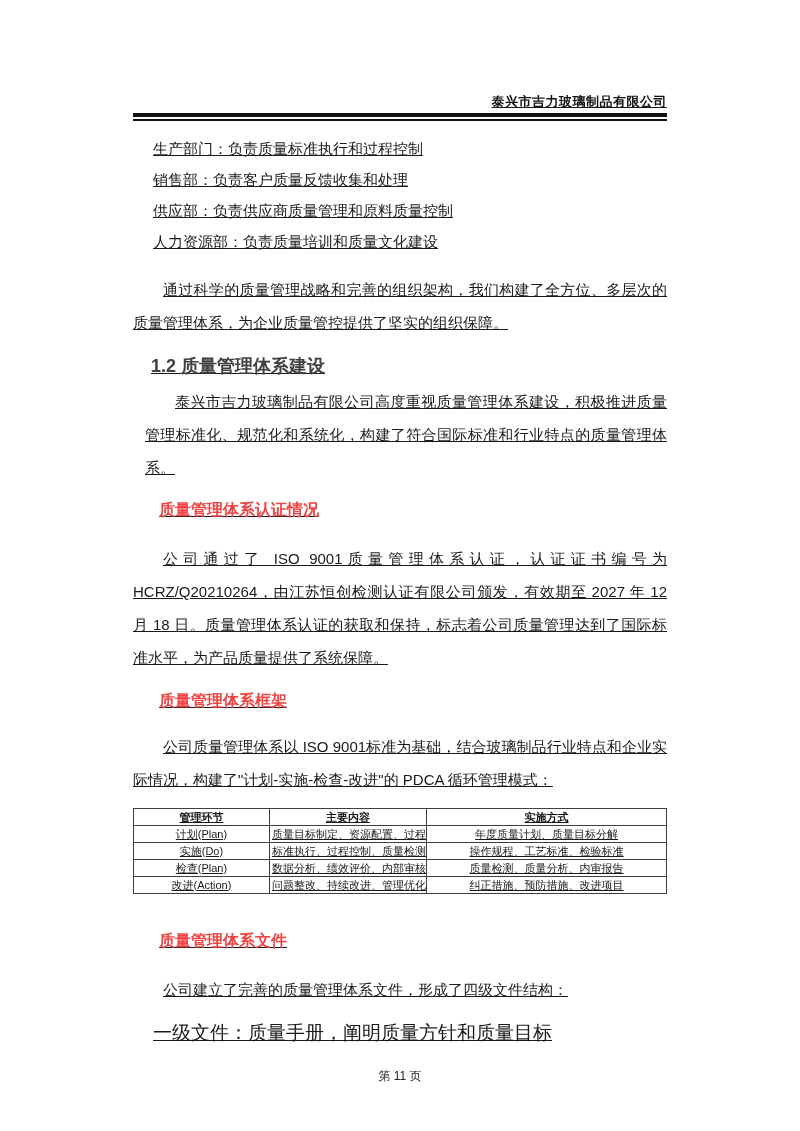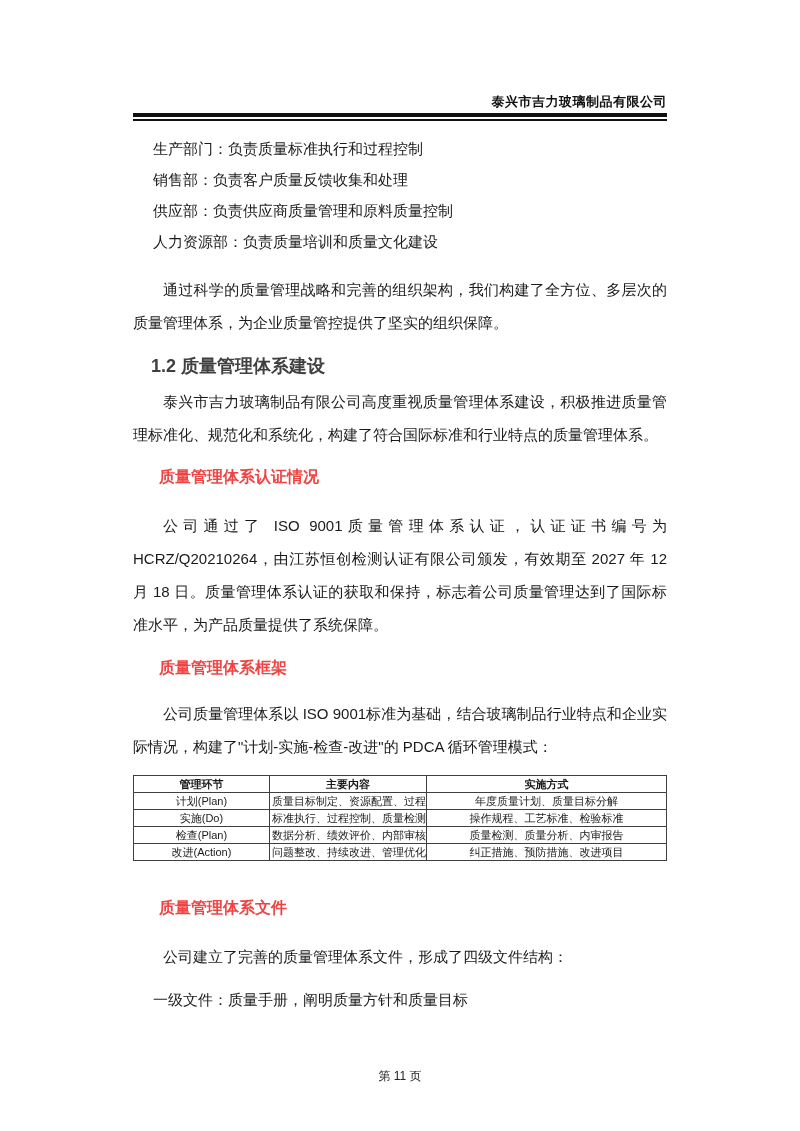--- a/index.html
+++ b/index.html
@@ -7,20 +7,21 @@
     position: relative;
     width: 704px;
     height: 1131px;
     margin: 0 auto;
     background: #ffffff;
     box-sizing: border-box;
     padding: 94px 85px 8px 85px;
     font-family: "Liberation Sans", "DejaVu Sans", sans-serif;
     color: #1a1a1a;
     overflow: hidden;
+    text-decoration: underline;
   }
   .company-name {
     font-size: 13px;
     font-weight: 700;
     text-align: right;
     line-height: 16px;
     letter-spacing: 0.5px;
     color: #111111;
   }
   .header-rule {
@@ -80,21 +81,21 @@
     font-weight: 400;
   }
   .pdca-table th { font-weight: 700; }
   .col-1 { width: 25.5%; }
   .col-2 { width: 29.5%; }
   .col-3 { width: 45%; }
   .h2-docs { margin-top: 34px; }
   .level-line {
     margin: 11px 0 0 0;
     padding-left: 20px;
-    font-size: 15px;
+    font-size: 19px;
     line-height: 31px;
   }
   .footer {
     position: absolute;
     left: 0;
     right: 0;
     top: 1067px;
     text-align: center;
     font-size: 12px;
     line-height: 18px;
@@ -114,21 +115,21 @@
   <div class="dept-block">
     <p class="dept-line">生产部门：负责质量标准执行和过程控制</p>
     <p class="dept-line">销售部：负责客户质量反馈收集和处理</p>
     <p class="dept-line">供应部：负责供应商质量管理和原料质量控制</p>
     <p class="dept-line">人力资源部：负责质量培训和质量文化建设</p>
   </div>
 
   <p class="para">通过科学的质量管理战略和完善的组织架构，我们构建了全方位、多层次的质量管理体系，为企业质量管控提供了坚实的组织保障。</p>
 
   <h1 class="h1">1.2 质量管理体系建设</h1>
-  <p class="para" style="margin-top:7px;">泰兴市吉力玻璃制品有限公司高度重视质量管理体系建设，积极推进质量管理标准化、规范化和系统化，构建了符合国际标准和行业特点的质量管理体系。</p>
+  <p class="para" style="margin-top:7px;margin-left:12px;">泰兴市吉力玻璃制品有限公司高度重视质量管理体系建设，积极推进质量管理标准化、规范化和系统化，构建了符合国际标准和行业特点的质量管理体系。</p>
 
   <h2 class="h2">质量管理体系认证情况</h2>
   <p class="para para-tight">公司通过了 ISO 9001质量管理体系认证，认证证书编号为 HCRZ/Q20210264，由江苏恒创检测认证有限公司颁发，有效期至 2027 年 12 月 18 日。质量管理体系认证的获取和保持，标志着公司质量管理达到了国际标准水平，为产品质量提供了系统保障。</p>
 
   <h2 class="h2" style="margin-top:14px;">质量管理体系框架</h2>
   <p class="para">公司质量管理体系以 ISO 9001标准为基础，结合玻璃制品行业特点和企业实际情况，构建了"计划-实施-检查-改进"的 PDCA 循环管理模式：</p>
 
   <table class="pdca-table">
     <colgroup>
       <col class="col-1">

